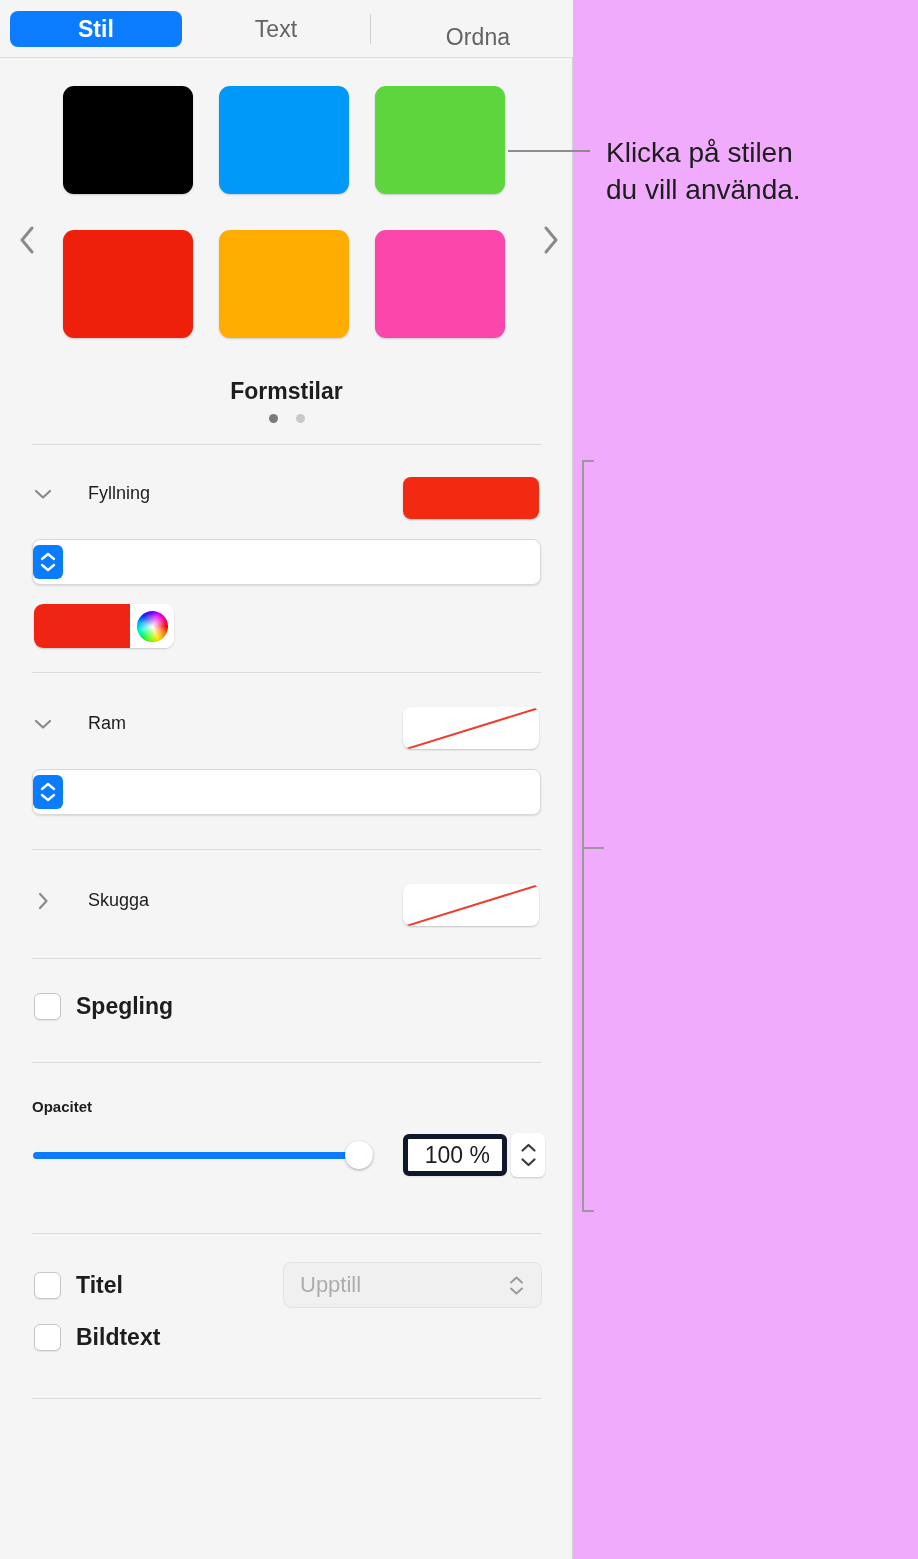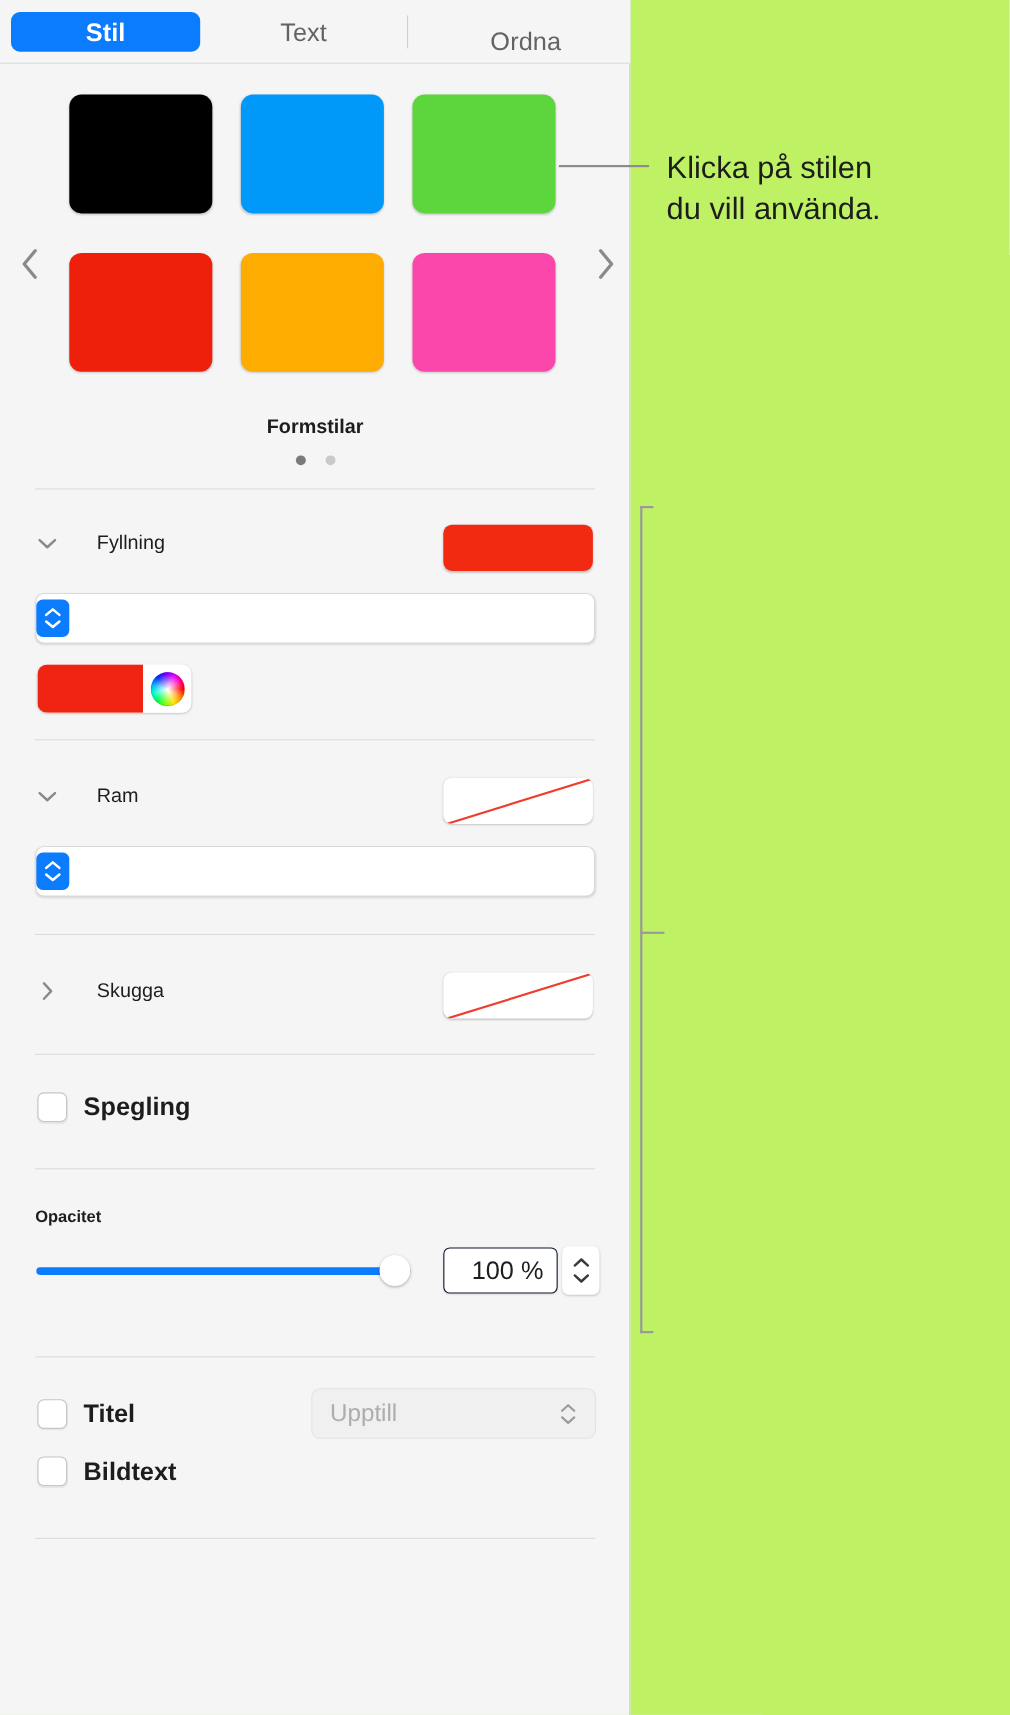--- a/index.html
+++ b/index.html
@@ -3,21 +3,21 @@
 <meta charset="utf-8">
 <style>
   * { box-sizing: border-box; margin: 0; padding: 0; }
   html, body {
     width: 918px; height: 1559px;
     background: #ffffff;
     font-family: "Liberation Sans", sans-serif;
     -webkit-font-smoothing: antialiased;
     overflow: hidden;
   }
-  .screen { position: relative; width: 918px; height: 1559px; background: #bef264; }
+  .screen { position: relative; width: 918px; height: 1559px; background: #f0abfc; }
 
   
   .panel {
     position: absolute; left: 0; top: 0;
     width: 573px; height: 1559px;
     background: #f5f5f5;
     border-right: 1px solid #d2d2d2;
   }
 
   
@@ -66,21 +66,21 @@
     position: absolute; top: 165px;
     width: 34px; height: 34px;
     display: flex; align-items: center; justify-content: center;
     cursor: default;
   }
   .chev-nav.left  { left: 10px; }
   .chev-nav.right { left: 534px; }
   .chev-nav svg { display: block; }
   .picker-label {
     position: absolute; left: 0; top: 320px; width: 573px;
-    text-align: center; font-size: 18px; font-weight: bold; color: #1d1d1d;
+    text-align: center; font-size: 23px; font-weight: bold; color: #1d1d1d;
   }
   .dots {
     position: absolute; left: 0; top: 356px; width: 573px;
     display: flex; justify-content: center; gap: 18px;
   }
   .dot { width: 9px; height: 9px; border-radius: 50%; background: #c9c9c9; }
   .dot.active { background: #7a7a7a; }
 
   
   .hr {
@@ -174,21 +174,21 @@
   .opac-label { position: absolute; font-size: 15px; font-weight: bold; color: #1d1d1d; }
   .slider { position: absolute; height: 22px; display: flex; align-items: center; }
   .track { position: absolute; left: 0; top: 8px; height: 7px; border-radius: 4px; background: #0a7cfd; width: 100%; }
   .knob {
     position: absolute; width: 28px; height: 28px; border-radius: 50%;
     background: #ffffff; box-shadow: 0 1px 3px rgba(0,0,0,.32);
     top: -3px;
   }
   .numfield {
     position: absolute; width: 104px; height: 42px;
-    background: #ffffff; border: 1px solid #0f172a; border-radius: 6px;
+    background: #ffffff; border: 5px solid #0f172a; border-radius: 6px;
     box-shadow: 0 1px 2px rgba(0,0,0,.08);
     display: flex; align-items: center; justify-content: flex-end;
     padding-right: 12px;
     font-size: 23px; color: #1d1d1d;
   }
   .stepper-white {
     position: absolute; width: 34px; height: 44px;
     background: #ffffff; border-radius: 6px;
     box-shadow: 0 1px 2px rgba(0,0,0,.18);
     display: flex; flex-direction: column; align-items: center; justify-content: center;

